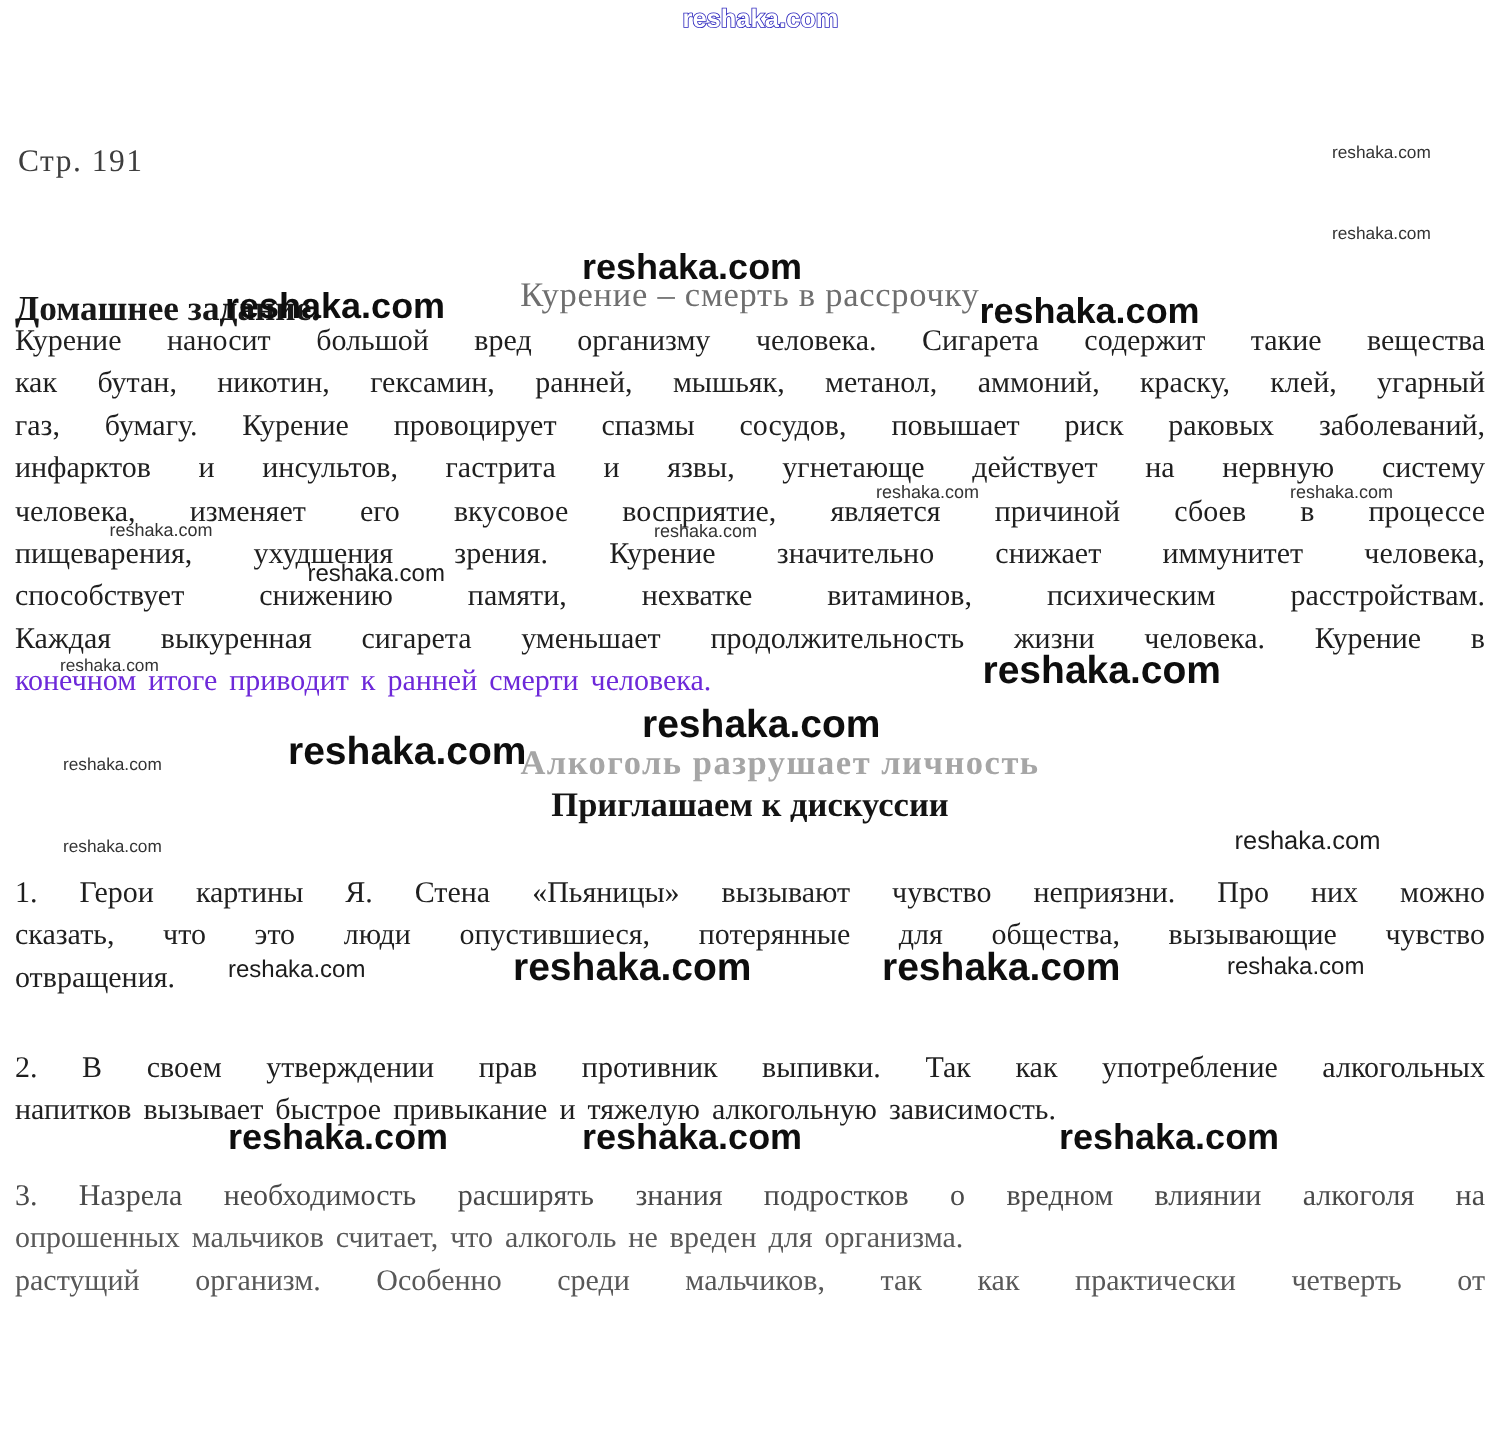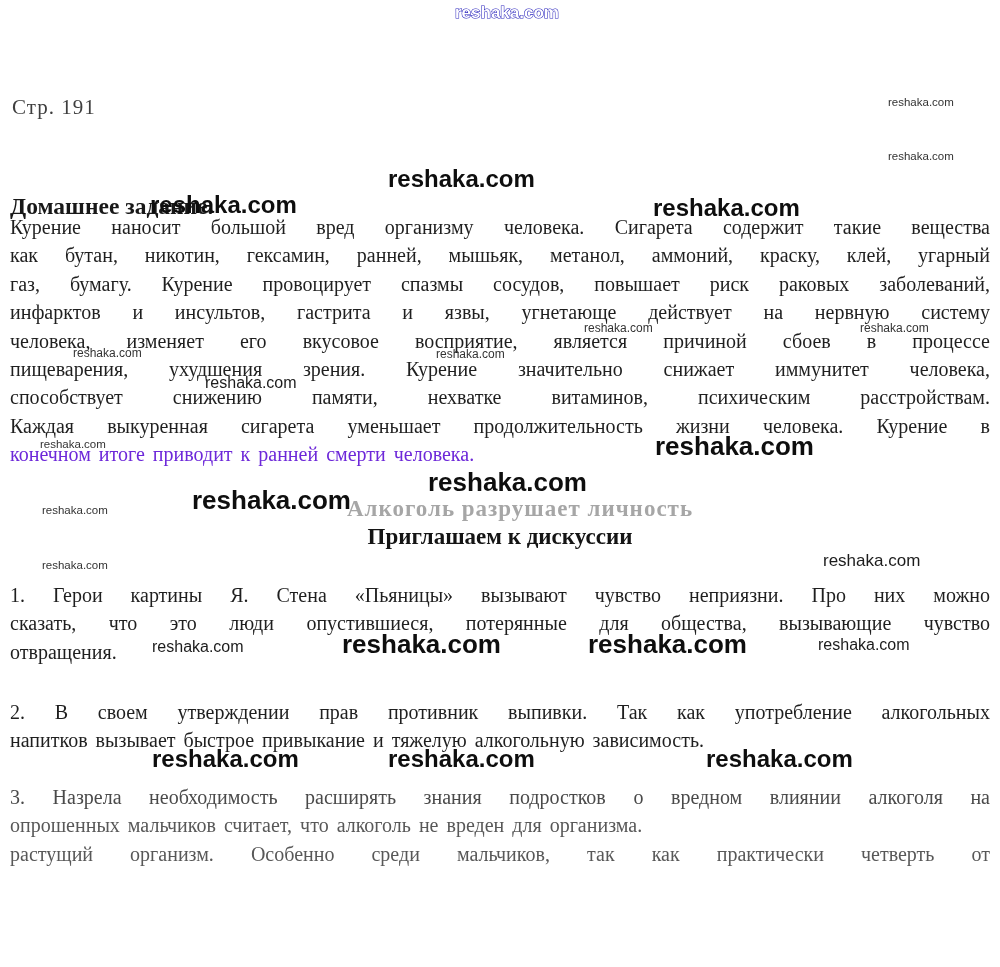--- a/index.html
+++ b/index.html
@@ -54,20 +54,21 @@
 </style>
 </head>
 <body>
 
 <div class="page">
 
   <div class="pagenum">Стр. 191</div>
 
   <div class="hw-heading">Домашнее задание.</div>
 
+  <div class="center-title title-smoking">Курение – смерть в рассрочку</div>
 
   <div class="textblock" id="smoking-text">
       <div class="line">Курение наносит большой вред организму человека. Сигарета содержит такие вещества</div>
       <div class="line">как бутан, никотин, гексамин, ранней, мышьяк, метанол, аммоний, краску, клей, угарный</div>
       <div class="line">газ, бумагу. Курение провоцирует спазмы сосудов, повышает риск раковых заболеваний,</div>
       <div class="line">инфарктов и инсультов, гастрита и язвы, угнетающе действует на нервную систему</div>
       <div class="line">человека, изменяет его вкусовое восприятие, является причиной сбоев в процессе</div>
       <div class="line">пищеварения, ухудшения зрения. Курение значительно снижает иммунитет человека,</div>
       <div class="line">способствует снижению памяти, нехватке витаминов, психическим расстройствам.</div>
       <div class="line">Каждая выкуренная сигарета уменьшает продолжительность жизни человека. Курение в</div>

